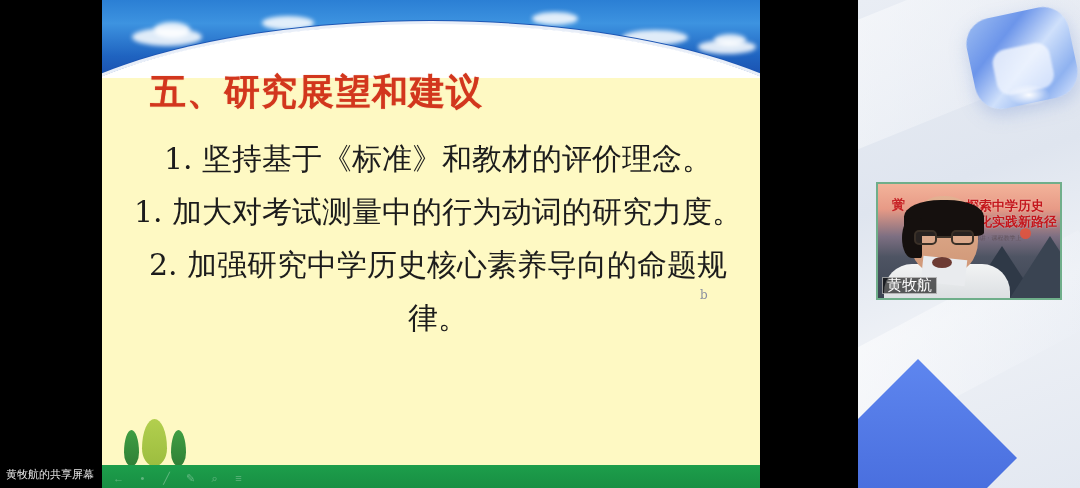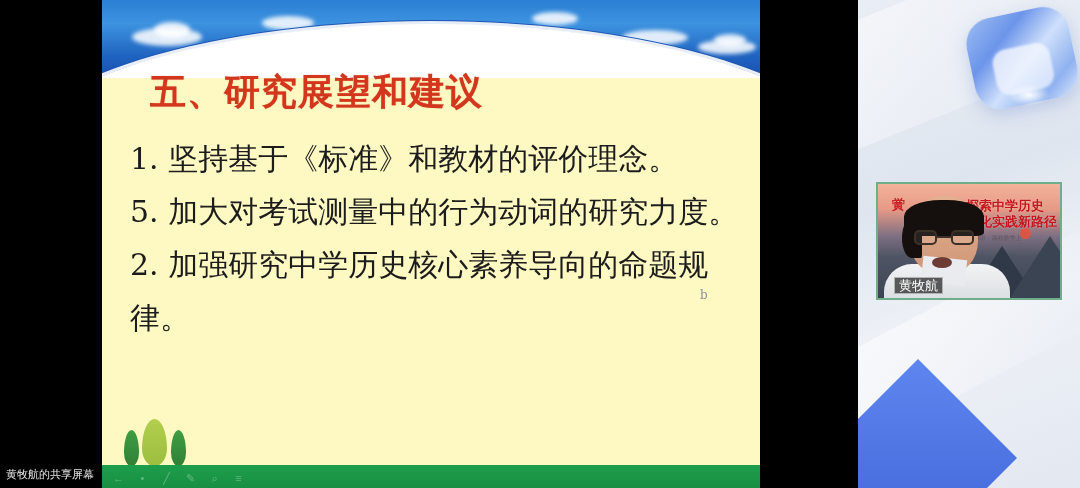--- a/index.html
+++ b/index.html
@@ -42,23 +42,23 @@
 
   .slide-title{
     position:absolute;left:48px;top:68px;
     font-family:"DejaVu Sans","Liberation Sans",sans-serif;
     font-weight:bold;font-size:36px;letter-spacing:1px;
     color:#d2361d;text-shadow:0 0 1px rgba(210,54,29,.6);
     white-space:nowrap;
   }
 
   .slide-body{
-    position:absolute;left:28px;top:132px;width:628px;
+    position:absolute;left:22px;top:132px;width:628px;
     font-family:"DejaVu Serif","Liberation Serif",serif;
-    font-size:30px;color:#1c1c1c;line-height:53px;
+    font-size:30px;color:#1c1c1c;line-height:53px;text-align:center;
   }
   .bline{white-space:nowrap;}
   .bline.wrap{white-space:normal;}
 
   
   .text-caret{
     position:absolute;left:598px;top:288px;
     font-family:"DejaVu Serif",serif;font-size:12px;color:#8a8fa0;
   }
 
@@ -173,23 +173,23 @@
   .mouth{position:absolute;left:44px;bottom:30px;width:20px;height:11px;border-radius:50%;background:#6d3b33;}
   .shirt{
     position:absolute;left:-4px;bottom:-6px;width:126px;height:40px;border-radius:28px 28px 0 0;
     background:linear-gradient(180deg,#f2f3f4,#d8dcdf);
   }
   .collar{
     position:absolute;left:34px;bottom:14px;width:44px;height:26px;
     background:#e9ebee;transform:rotate(6deg);
   }
   .nametag{
-    position:absolute;left:16px;bottom:4px;
+    position:absolute;left:4px;bottom:4px;
     background:rgba(0,0,0,.62);color:#fff;
-    font-family:"DejaVu Sans",sans-serif;font-size:13px;line-height:13px;
+    font-family:"DejaVu Sans",sans-serif;font-size:15px;line-height:13px;
     padding:1px 4px;border:1px solid rgba(255,255,255,.55);
   }
 
   
   .share-label{
     position:absolute;left:6px;bottom:6px;
     font-family:Liberation Mono, monospace;font-size:11px;line-height:14px;
     color:#e8e8e8;white-space:nowrap;
   }
 </style>
@@ -212,21 +212,21 @@
       <div class="cloud c9"></div>
       <div class="cloud c10"></div>
       <div class="arc-blue"></div>
       <div class="arc"></div>
     </div>
 
     <div class="slide-title">五、研究展望和建议</div>
 
     <div class="slide-body">
       <div class="bline">1. 坚持基于《标准》和教材的评价理念。</div>
-      <div class="bline wrap">5. 加大对考试测量中的行为动词的研究力度。</div>
+      <div class="bline wrap">1. 加大对考试测量中的行为动词的研究力度。</div>
       <div class="bline wrap">2. 加强研究中学历史核心素养导向的命题规律。</div>
     </div>
 
     <div class="text-caret">b</div>
 
     <div class="trees">
       <div class="stem s1"></div>
       <div class="stem s2"></div>
       <div class="stem s3"></div>
       <div class="leaf l"></div>

